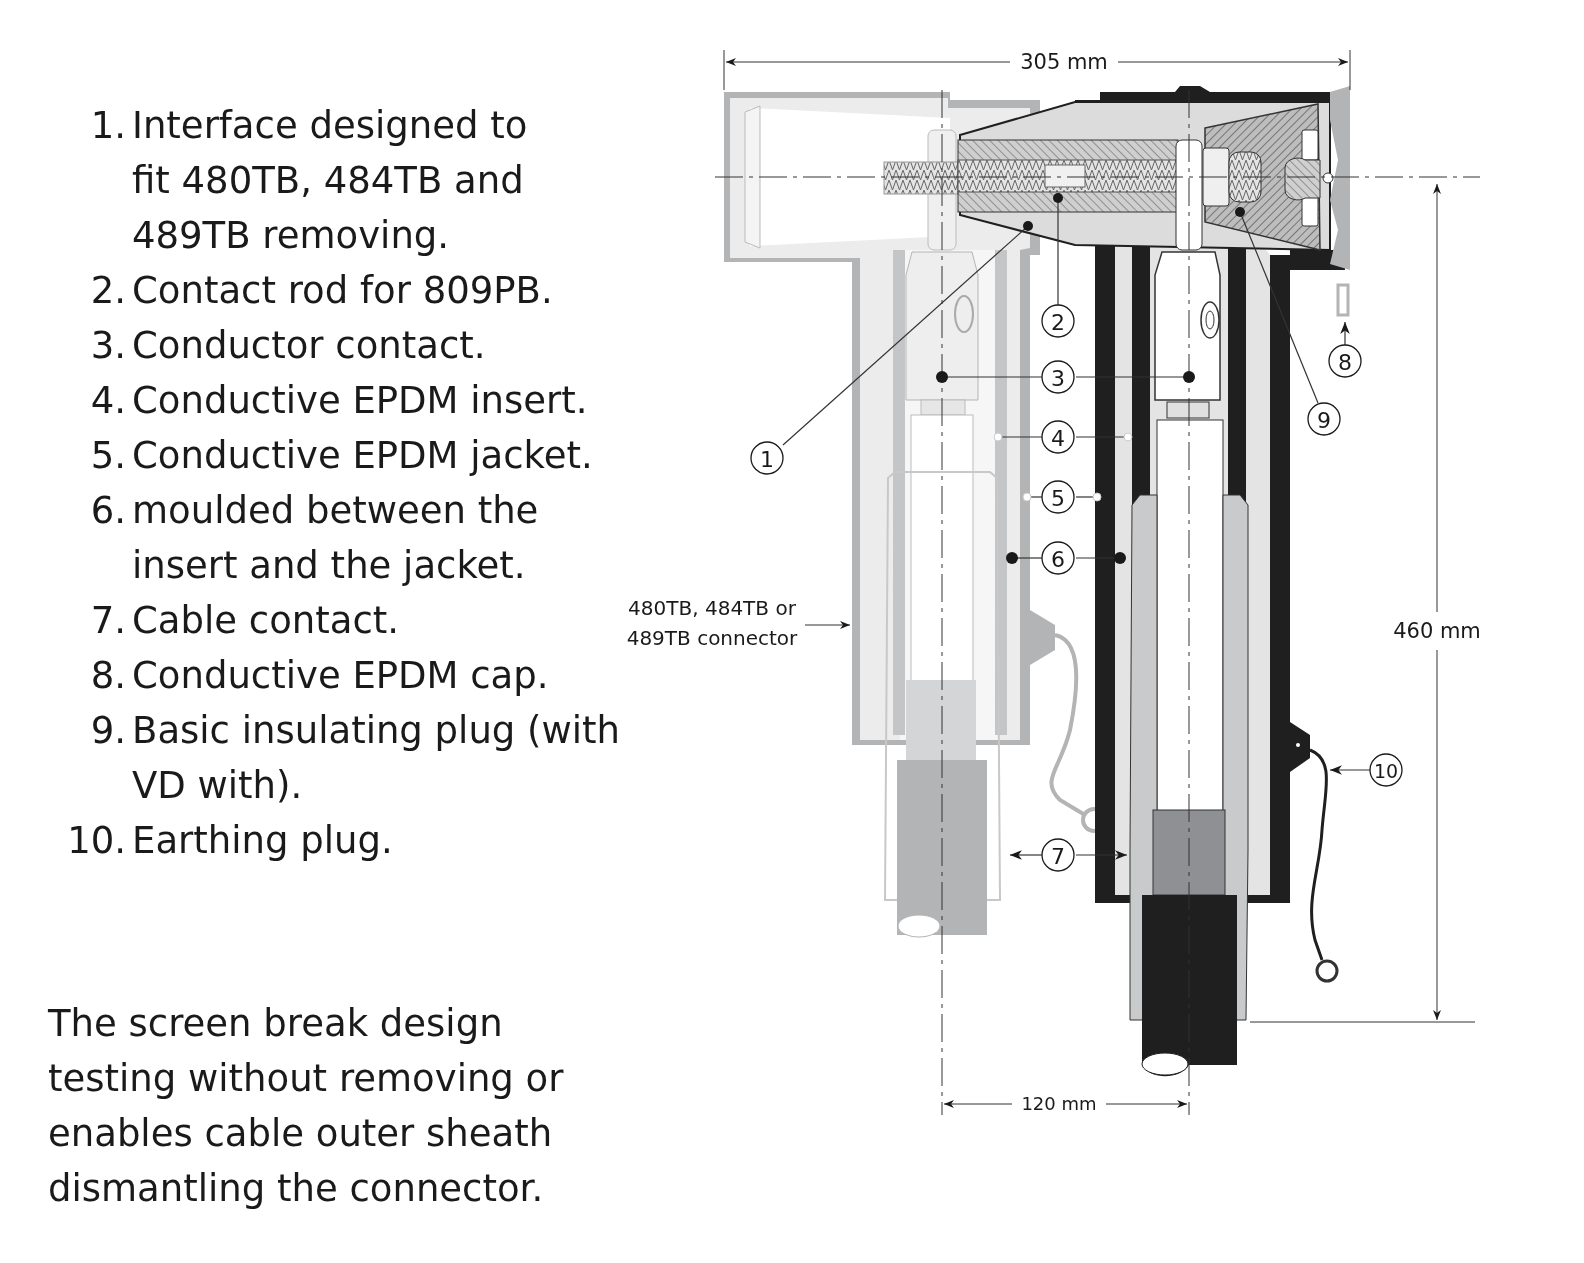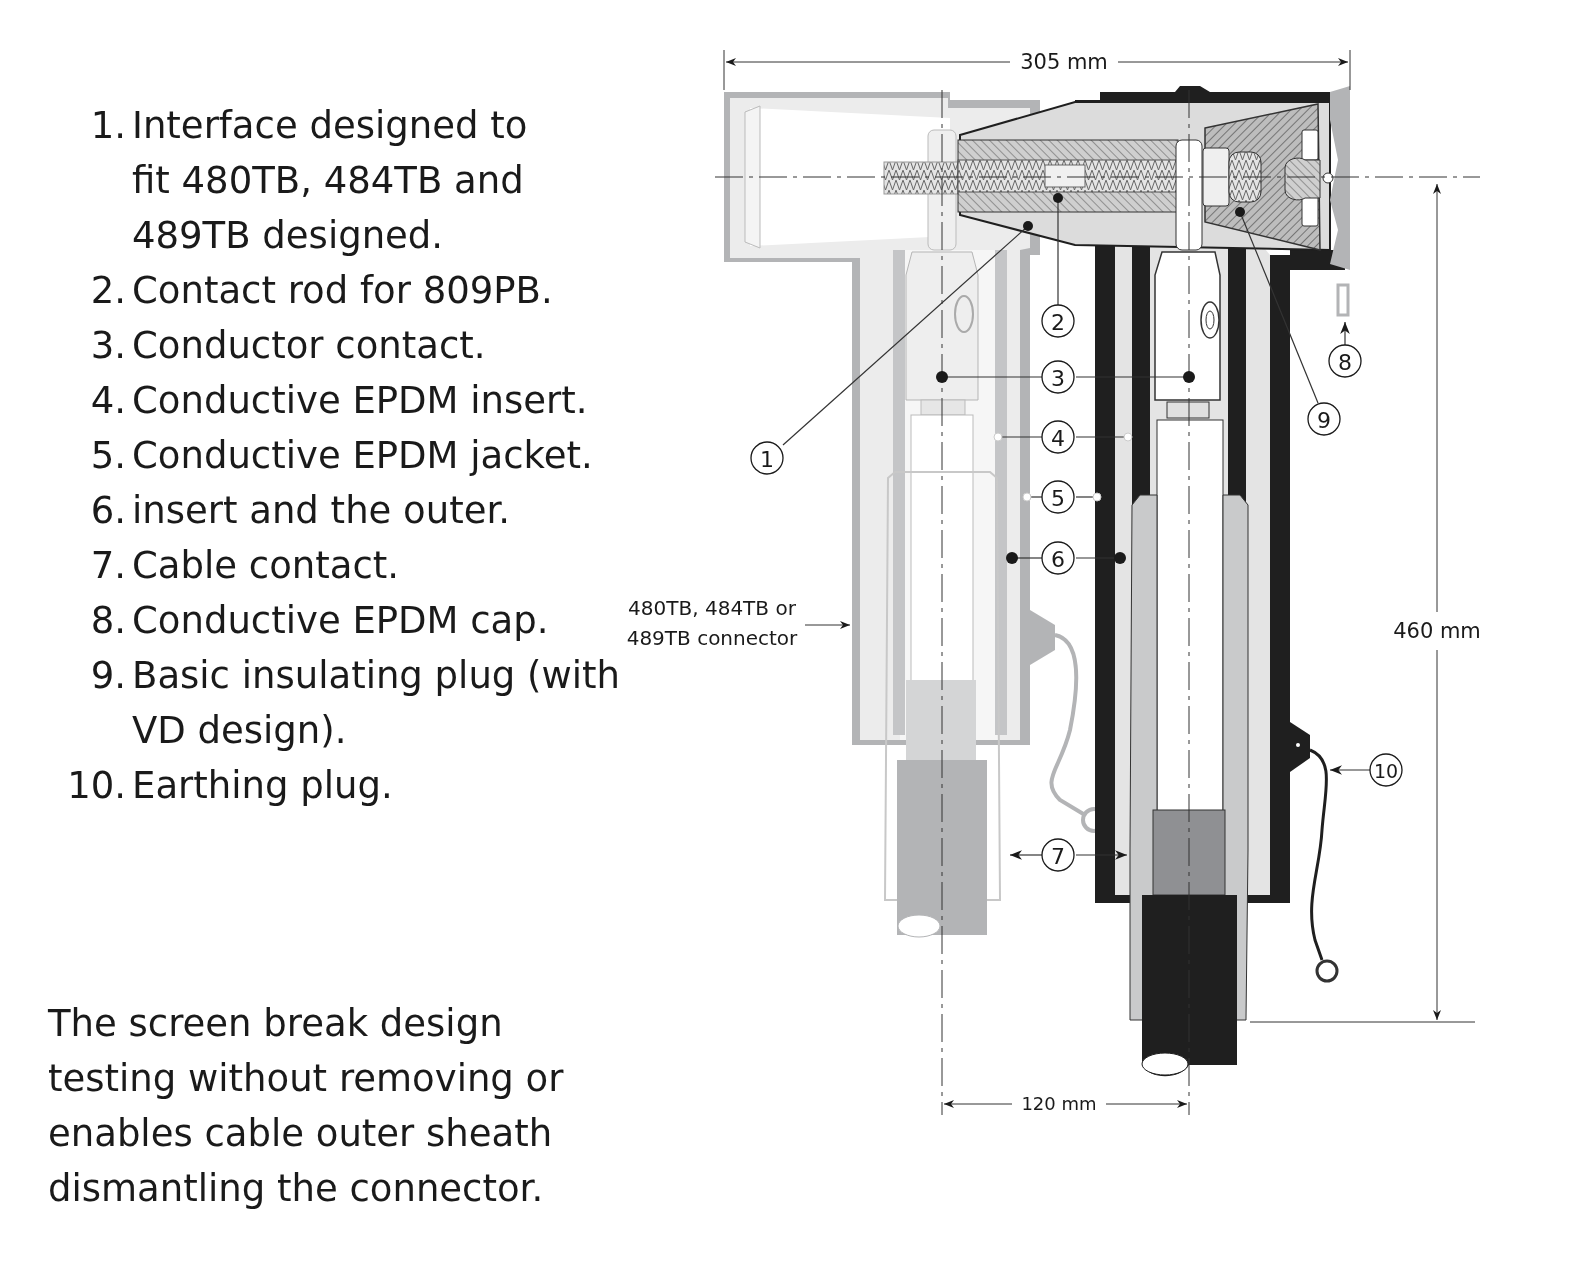--- a/index.html
+++ b/index.html
@@ -16,31 +16,32 @@
   .calltxt { font-family:"DejaVu Sans", sans-serif; font-size:22px; fill:#1a1a1a; text-anchor:middle; dominant-baseline:central; }
   .conntxt { font-family:"DejaVu Sans", sans-serif; font-size:20px; fill:#1a1a1a; }
 </style>
 </head>
 <body>
 
 <div class="legend">
   <ol id="legend-list">
       <li><span class="num">1.</span><span>Interface designed to</span></li>
       <li><span>fit 480TB, 484TB and</span></li>
-      <li><span>489TB designed.</span></li>
+      <li><span>489TB removing.</span></li>
       <li><span class="num">2.</span><span>Contact rod for 809PB.</span></li>
       <li><span class="num">3.</span><span>Conductor contact.</span></li>
       <li><span class="num">4.</span><span>Conductive EPDM insert.</span></li>
       <li><span class="num">5.</span><span>Conductive EPDM jacket.</span></li>
       <li><span class="num">6.</span></li>
-      <li><span>insert and the outer.</span></li>
+      <li><span>moulded between the</span></li>
+      <li><span>insert and the jacket.</span></li>
       <li><span class="num">7.</span><span>Cable contact.</span></li>
       <li><span class="num">8.</span><span>Conductive EPDM cap.</span></li>
       <li><span class="num">9.</span><span>Basic insulating plug (with</span></li>
-      <li><span>VD design).</span></li>
+      <li><span>VD with).</span></li>
       <li><span class="num">10.</span><span>Earthing plug.</span></li>
     </ol>
 </div>
 
 <div class="note" id="note">
     <div>The screen break design</div>
     <div>testing without removing or</div>
     <div>enables cable outer sheath</div>
     <div>dismantling the connector.</div>
   </div>

